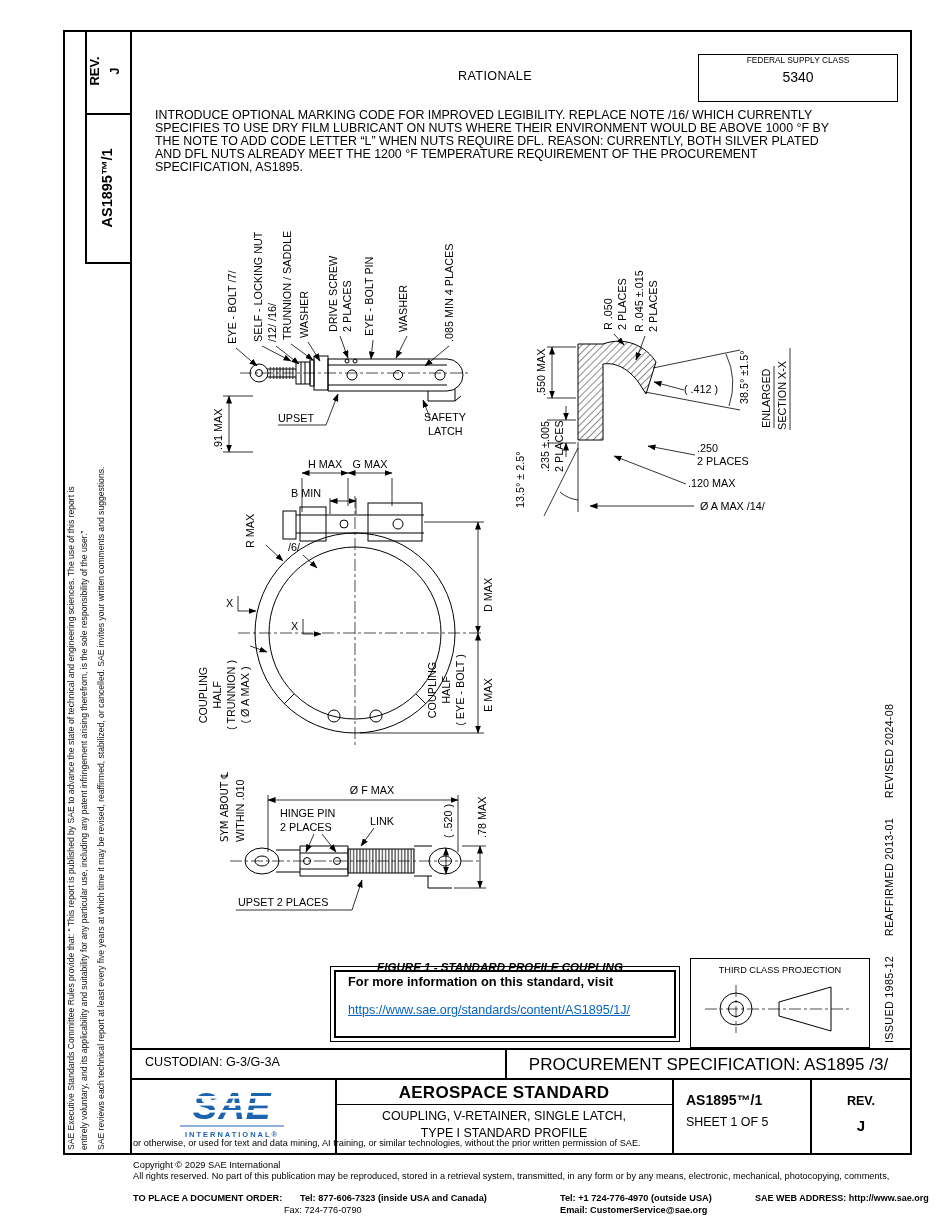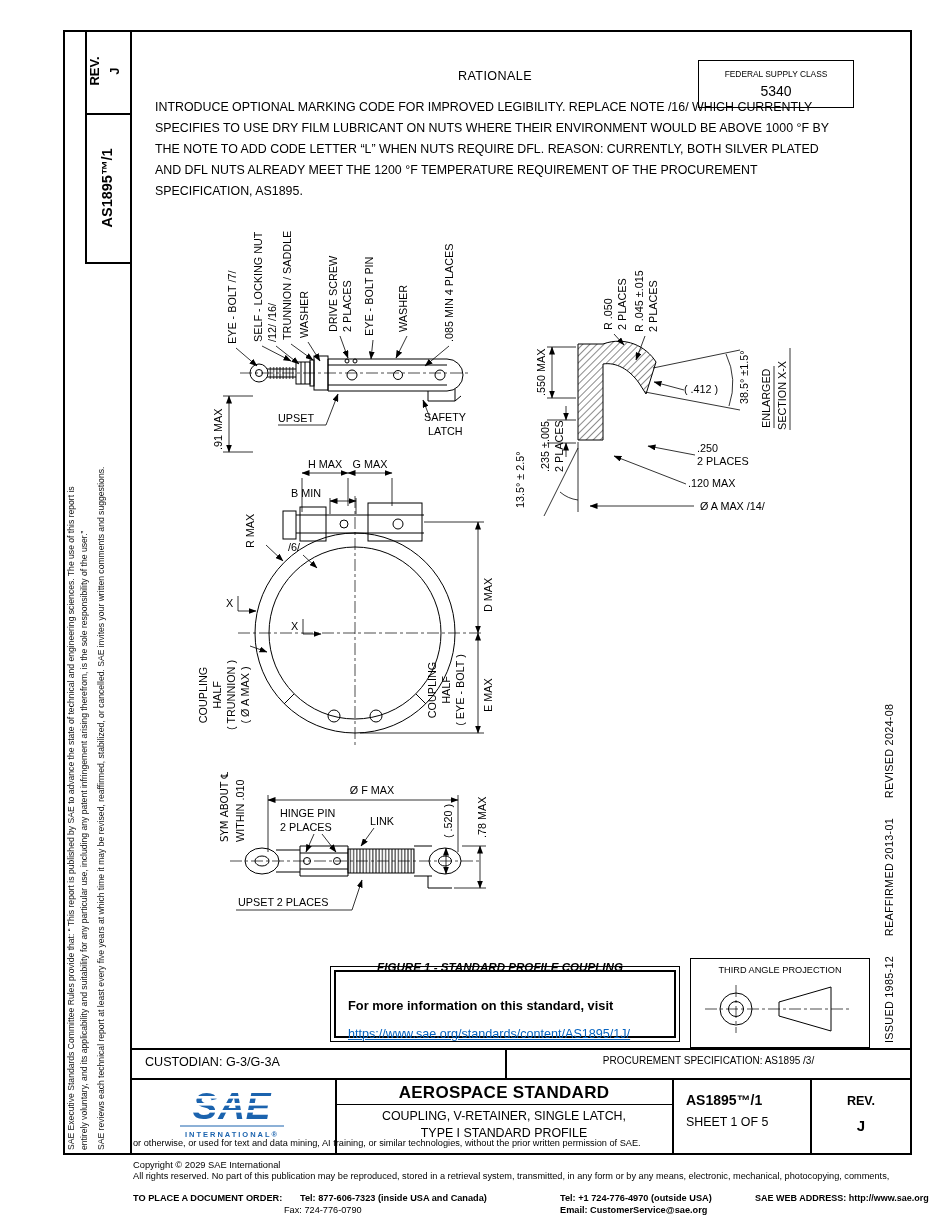--- a/index.html
+++ b/index.html
@@ -11,48 +11,48 @@
 
   .frame { position:absolute; left:63px; top:30px; width:849px; height:1125px; border:2px solid #000; }
 
   .rev-box-text { left:65px; top:49px; width:84px; height:44px; font-size:13px; font-weight:bold; line-height:20px; text-align:center; }
   .doc-box-text { left:32px; top:166px; width:150px; height:44px; font-size:14.5px; font-weight:bold; line-height:44px; text-align:center; }
   .legal { height:14px; width:868px; font-size:8.6px; line-height:14px; white-space:nowrap; color:#111; }
   .legal1 { left:-363px; top:709px; }
   .legal2 { left:-350px; top:709px; }
   .legal3 { left:-333px; top:709px; }
 
-  .fsc-box { left:698px; top:60px; width:156px; height:48px; border:1.5px solid #000; text-align:center; padding-top:8px; }
+  .fsc-box { left:698px; top:54px; width:200px; height:48px; border:1.5px solid #000; text-align:center; }
   .fsc-label { font-size:8.4px; }
   .fsc-value { font-size:14px; margin-top:4px; }
 
   .rationale-title { left:140px; top:69px; width:710px; text-align:center; font-size:12.6px; letter-spacing:.4px; }
-  .rationale-body { left:155px; top:97px; width:690px; font-size:12.4px; line-height:21px; }
+  .rationale-body { left:155px; top:109px; width:690px; font-size:12.4px; line-height:13px; }
 
   .drawing-svg { position:absolute; left:130px; top:183px; }
   svg text { font-family:"Liberation Sans", sans-serif; font-size:10.8px; fill:#000; stroke:none; }
   svg .mid { text-anchor:middle; }
   .ln { stroke:#000; stroke-width:1; fill:none; }
   .dim { stroke:#000; stroke-width:.8; fill:none; }
   .cl { stroke:#000; stroke-width:.7; fill:none; stroke-dasharray:12 3 3 3; }
 
   .fig-caption { left:280px; top:960px; width:440px; text-align:center; font-size:11.6px; font-weight:bold; font-style:italic; }
 
   .dates { left:684px; top:830px; width:410px; height:16px; font-size:10.8px; line-height:16px; white-space:pre; letter-spacing:.3px; }
 
   .info-box { left:330px; top:966px; width:350px; height:76px; border:1.5px solid #000; padding:3px; }
-  .info-inner { width:100%; height:100%; border:2px solid #000; padding:26px 12px; }
+  .info-inner { width:100%; height:100%; border:2px solid #000; padding:2px 12px; }
   .info-text { font-size:12.8px; font-weight:bold; }
   .info-link { font-size:12.6px; color:var(--link-blue,#0563c1); text-decoration:underline; display:inline-block; margin-top:14px; cursor:pointer; }
 
   .proj-box { left:690px; top:958px; width:180px; height:90px; border:1.5px solid #000; }
   .proj-label { text-align:center; font-size:9.2px; padding-top:6px; }
 
   .custodian { left:145px; top:1055px; font-size:12.6px; }
-  .procurement { left:505px; top:1055px; width:407px; text-align:center; font-size:10px; }
+  .procurement { left:505px; top:1055px; width:407px; text-align:center; font-size:17px; }
 
   .tb-kind { left:336px; top:1083px; width:336px; text-align:center; font-size:17px; font-weight:bold; letter-spacing:.3px; }
   .tb-t1 { left:336px; top:1109px; width:336px; text-align:center; font-size:12.4px; }
   .tb-t2 { left:336px; top:1126px; width:336px; text-align:center; font-size:12.4px; }
   .tb-doc { left:686px; top:1092px; font-size:14px; font-weight:bold; }
   .tb-sheet { left:686px; top:1115px; font-size:12.4px; }
   .tb-rev { left:810px; top:1094px; width:102px; text-align:center; font-size:12.6px; font-weight:bold; }
   .tb-revletter { left:810px; top:1117px; width:102px; text-align:center; font-size:15px; font-weight:bold; }
 
   .ft { position:absolute; font-size:9.2px; white-space:nowrap; }
@@ -310,21 +310,21 @@
   <div class="abs rot dates">ISSUED 1985-12      REAFFIRMED 2013-01      REVISED 2024-08</div>
 
   <div class="abs info-box">
     <div class="info-inner">
       <div class="info-text">For more information on this standard, visit</div>
       <a class="info-link">https://www.sae.org/standards/content/AS1895/1J/</a>
     </div>
   </div>
 
   <div class="abs proj-box">
-    <div class="proj-label">THIRD ANGLE PROJECTION</div>
+    <div class="proj-label">THIRD CLASS PROJECTION</div>
     <svg width="176" height="66" viewBox="0 0 176 66">
       <line class="cl" x1="14" y1="34" x2="160" y2="34"></line>
       <line class="cl" x1="45" y1="10" x2="45" y2="58"></line>
       <circle class="ln" cx="45" cy="34" r="16"></circle>
       <circle class="ln" cx="45" cy="34" r="7.5"></circle>
       <path class="ln" d="M 88,27 L 140,12 L 140,56 L 88,41 Z"></path>
     </svg>
   </div>
 
   <div class="line" style="left:130px;top:1048px;width:782px;height:1.5px;"></div>

